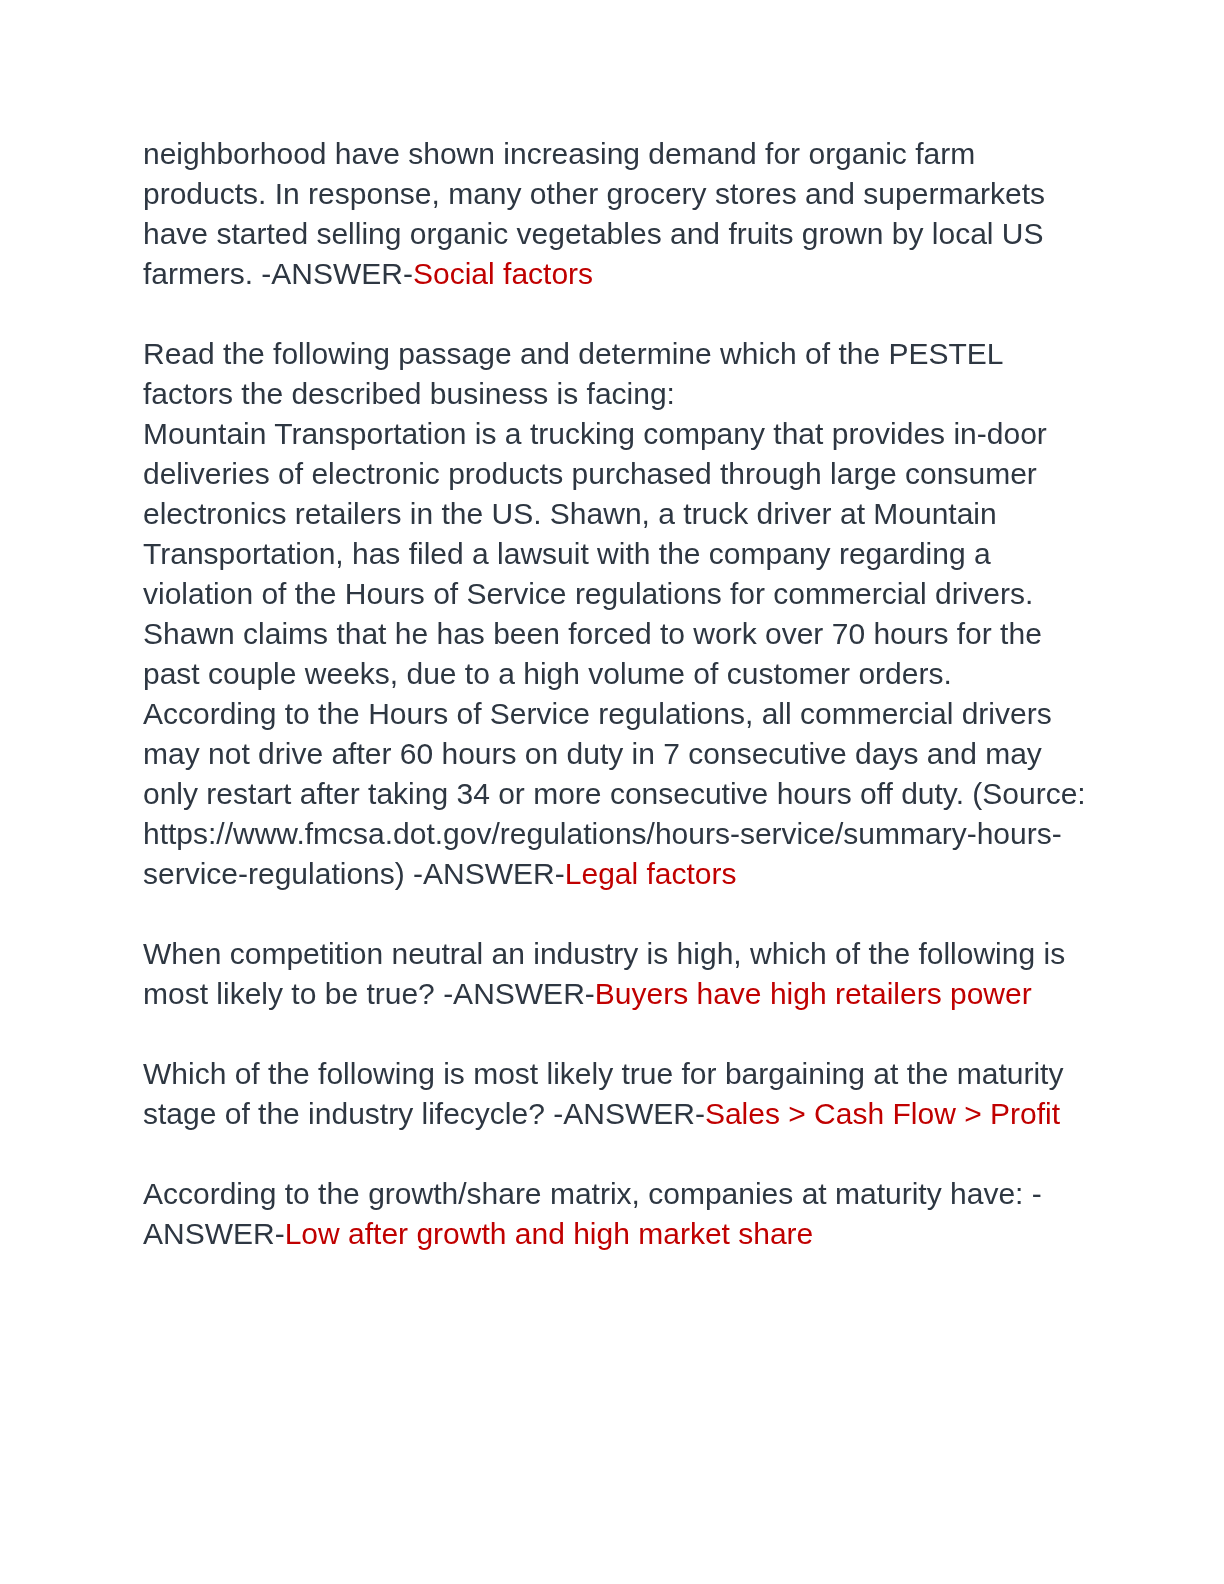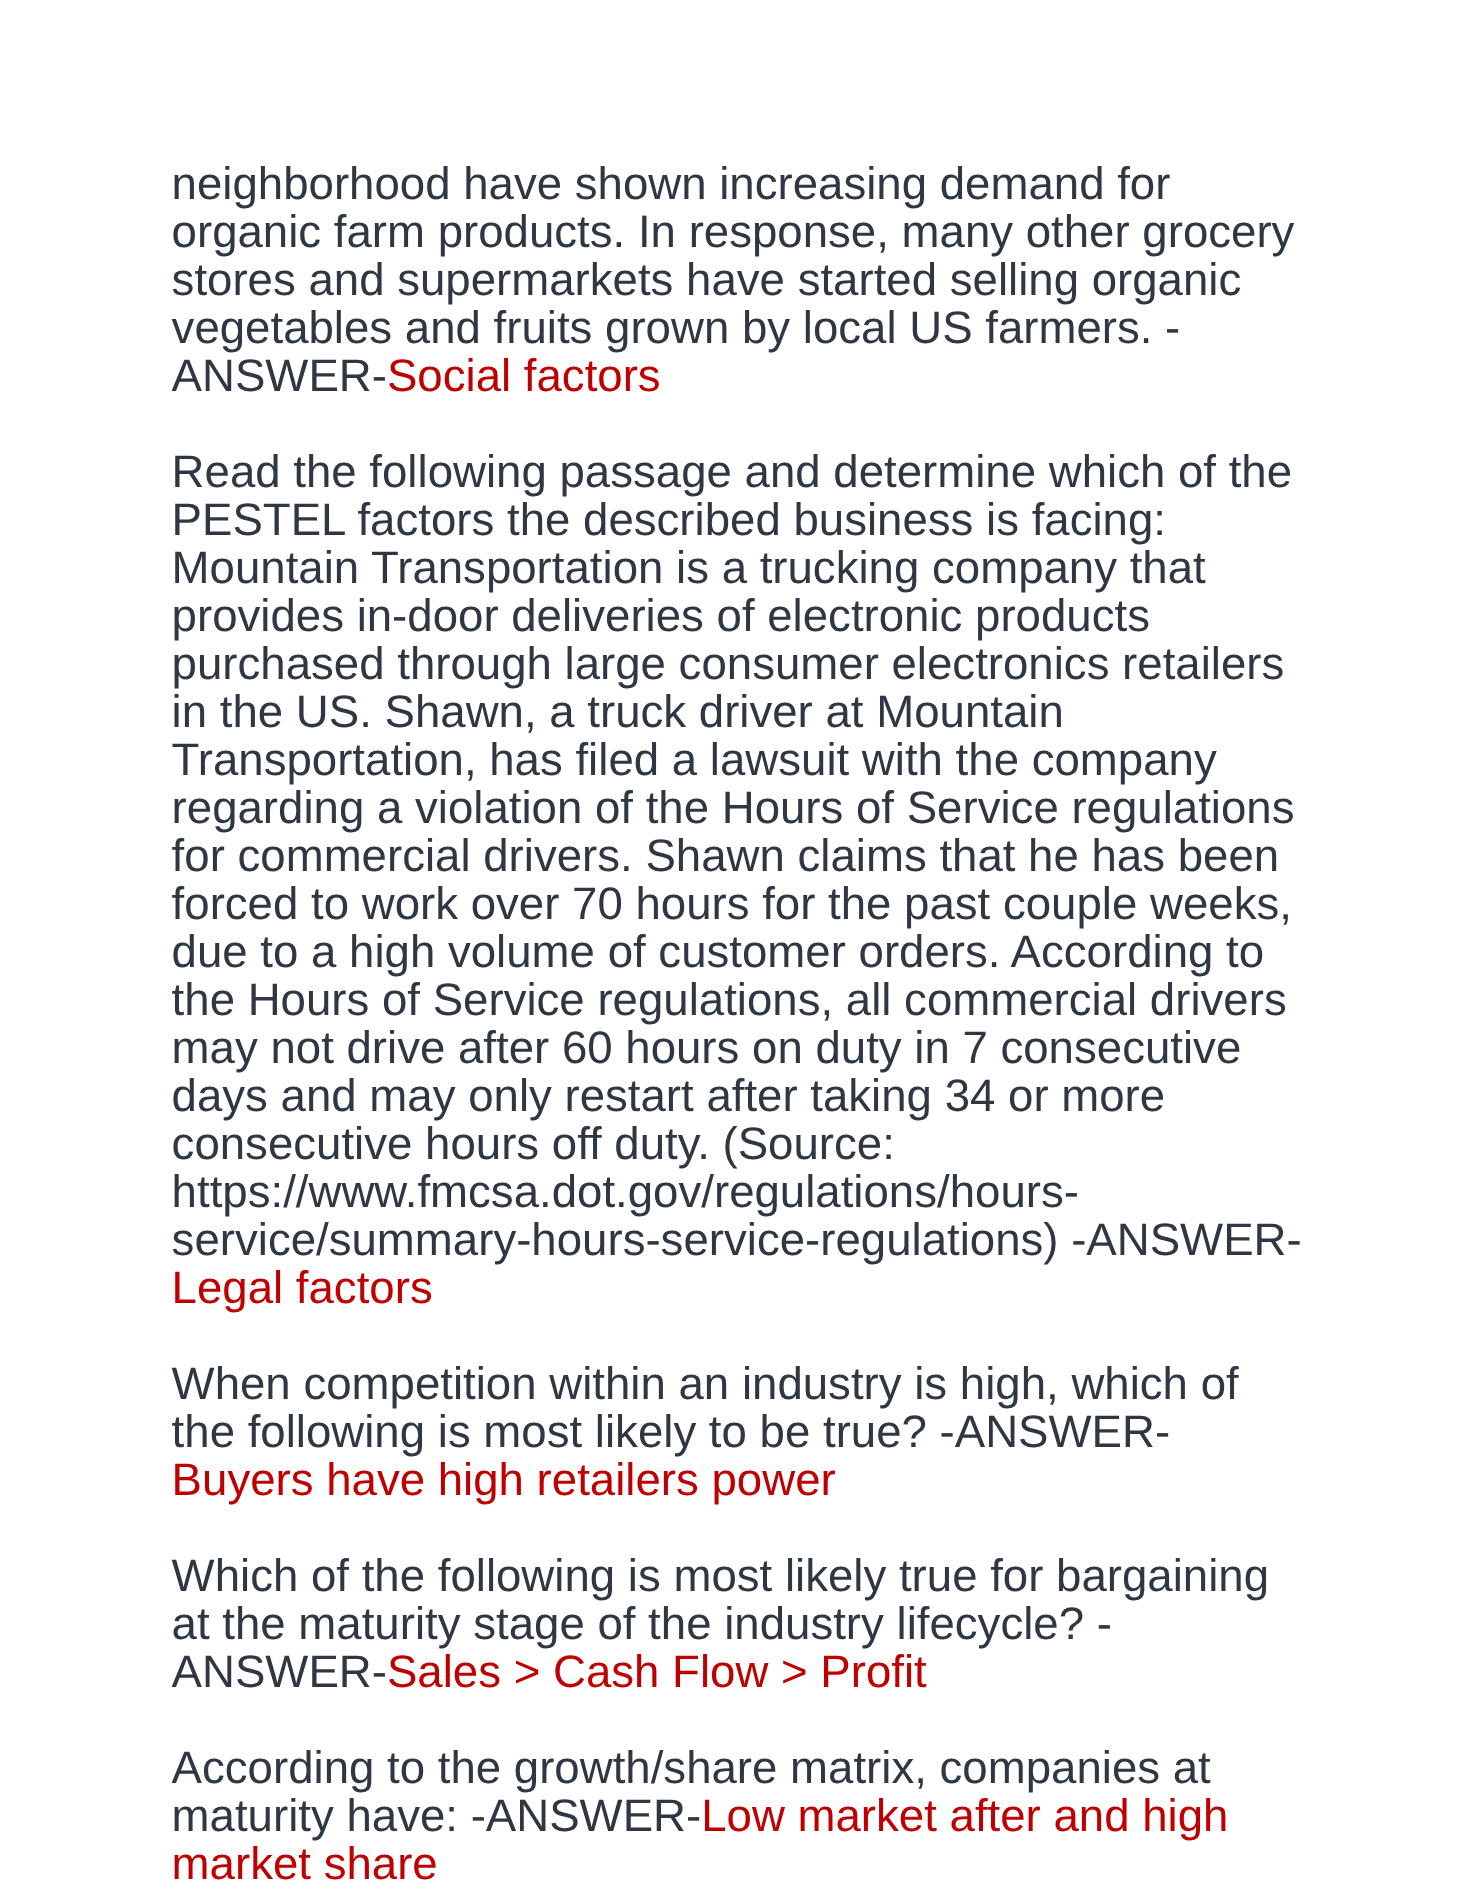--- a/index.html
+++ b/index.html
@@ -15,21 +15,21 @@
     background: var(--page-bg, #ffffff);
     overflow: hidden;
     font-family: "Liberation Sans", "DejaVu Sans", sans-serif;
   }
 
   .doc-content {
     position: absolute;
     left: 143px;
     top: 134px;
     width: 945px;
-    font-size: 38px;
+    font-size: 30px;
     line-height: 40px;
     color: var(--text-color, #2e3742);
     letter-spacing: 0;
     word-spacing: 0;
   }
 
   .para {
     margin: 0 0 40px 0;
   }
 
@@ -45,17 +45,17 @@
     color: var(--answer-color, #c00000);
   }
 </style>
 </head>
 <body>
 
 <div class="page">
   <div class="doc-content">
       <p class="para"><span class="body-text">neighborhood have shown increasing demand for organic farm products. In response, many other grocery stores and supermarkets have started selling organic vegetables and fruits grown by local US farmers. -ANSWER-</span><span class="answer">Social factors</span></p>
       <p class="para"><span class="body-text">Read the following passage and determine which of the PESTEL factors the described business is facing:</span><br><span class="body-text">Mountain Transportation is a trucking company that provides in-door deliveries of electronic products purchased through large consumer electronics retailers in the US. Shawn, a truck driver at Mountain Transportation, has filed a lawsuit with the company regarding a violation of the Hours of Service regulations for commercial drivers. Shawn claims that he has been forced to work over 70 hours for the past couple weeks, due to a high volume of customer orders. According to the Hours of Service regulations, all commercial drivers may not drive after 60 hours on duty in 7 consecutive days and may only restart after taking 34 or more consecutive hours off duty. (Source: https://www.fmcsa.dot.gov/regulations/hours-service/summary-hours-service-regulations) -ANSWER-</span><span class="answer">Legal factors</span></p>
-      <p class="para"><span class="body-text">When competition within an industry is high, which of the following is most likely to be true? -ANSWER-</span><span class="answer">Buyers have high retailers power</span></p>
+      <p class="para"><span class="body-text">When competition neutral an industry is high, which of the following is most likely to be true? -ANSWER-</span><span class="answer">Buyers have high retailers power</span></p>
       <p class="para"><span class="body-text">Which of the following is most likely true for bargaining at the maturity stage of the industry lifecycle? -ANSWER-</span><span class="answer">Sales &gt; Cash Flow &gt; Profit</span></p>
-      <p class="para"><span class="body-text">According to the growth/share matrix, companies at maturity have: -ANSWER-</span><span class="answer">Low market after and high market share</span></p>
+      <p class="para"><span class="body-text">According to the growth/share matrix, companies at maturity have: -ANSWER-</span><span class="answer">Low after growth and high market share</span></p>
     </div>
 </div>
 
 </body></html>

